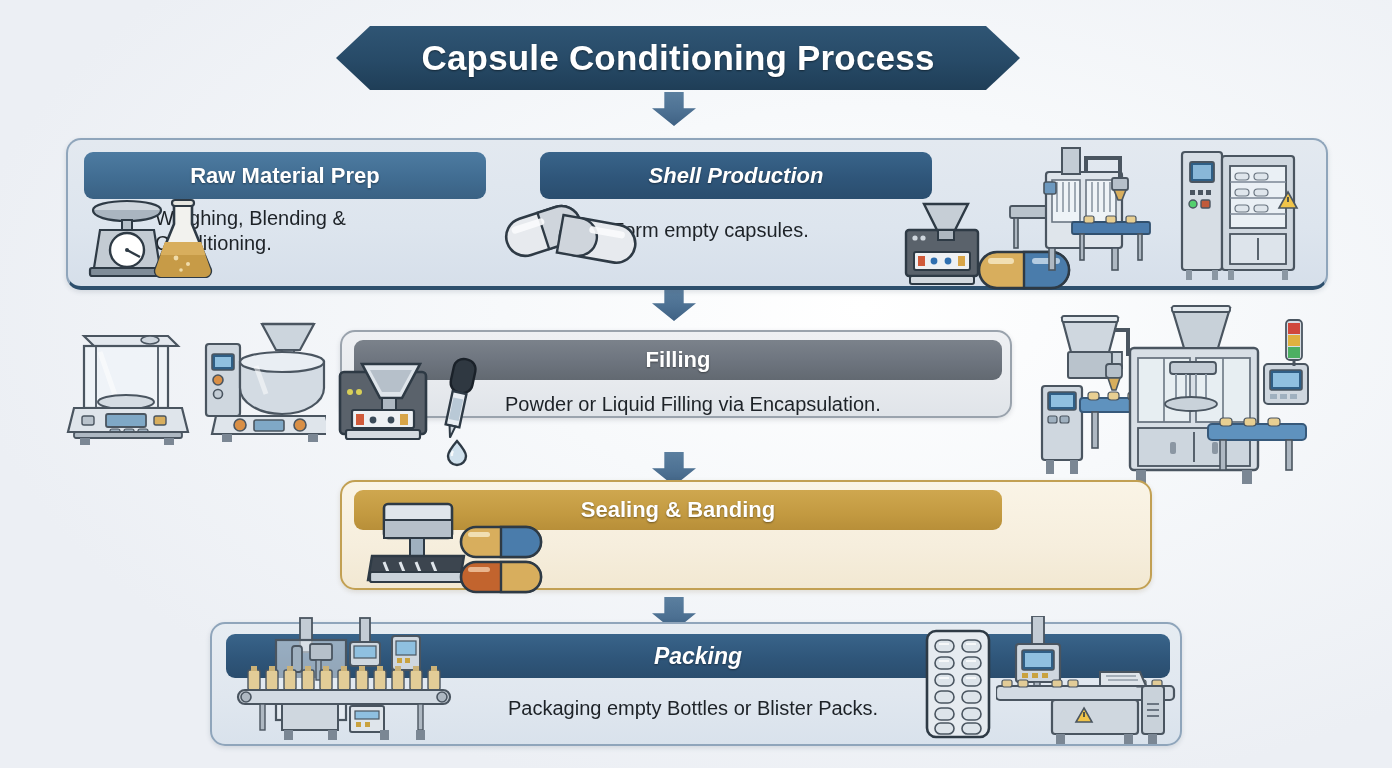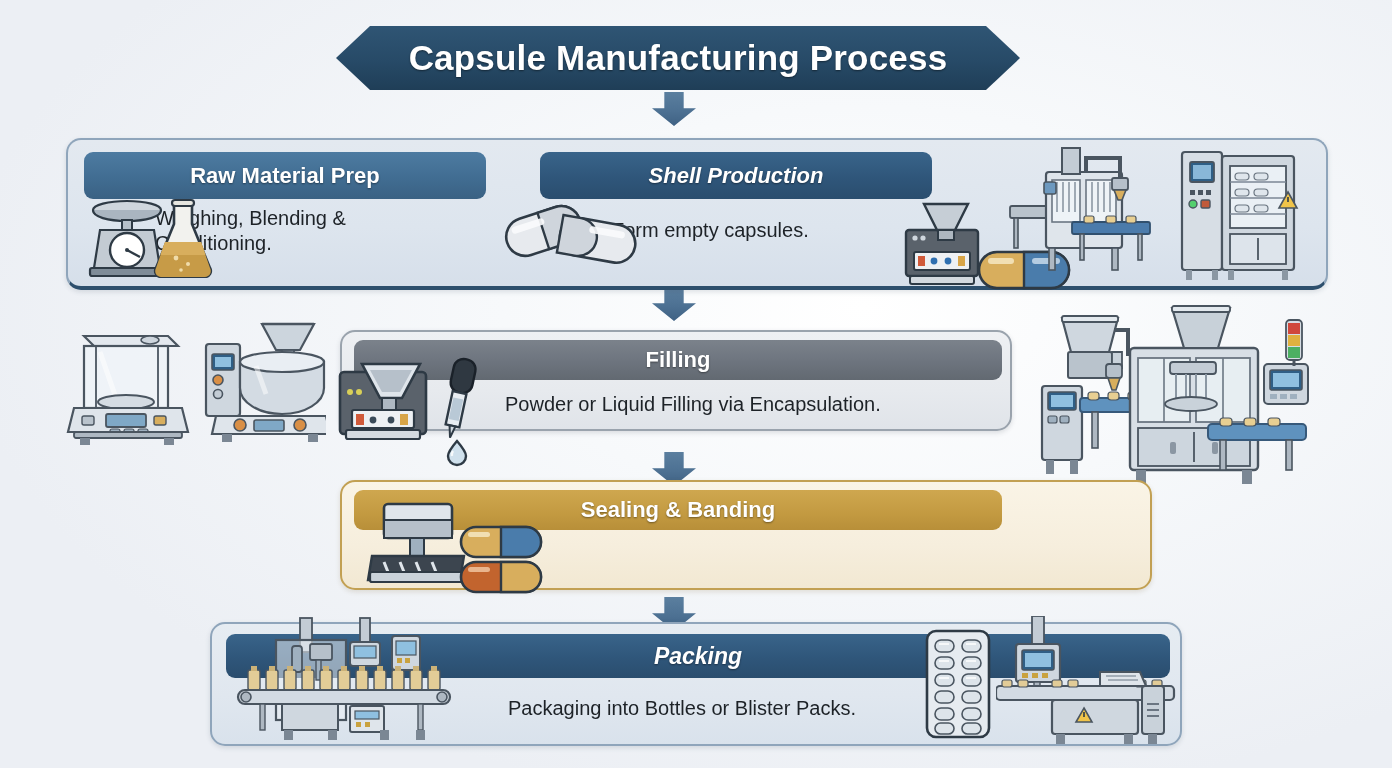--- a/index.html
+++ b/index.html
@@ -67,21 +67,21 @@
   .b1b{left:612px;top:218px;width:300px;}
 
   
   .chev{position:absolute;left:443px;top:192px;width:26px;height:82px;
     background:linear-gradient(90deg,#b9c6d4,#9fb0c2);
     clip-path:polygon(0 0,100% 50%,0 100%,0 85%,72% 50%,0 15%);opacity:.85;}
   .chev2{left:884px;}
 
   
   .row2{
-    left:340px;top:330px;width:672px;height:101px;
+    left:340px;top:330px;width:672px;height:88px;
     background:linear-gradient(180deg,#eef0f3 0%,#e7eaee 60%,#e0e4e9 100%);
     border:2px solid #9aa3ad;
     box-shadow:0 2px 5px rgba(60,70,80,.16);
     padding-left:48px;
   }
   .h2{left:12px;top:8px;width:648px;height:40px;font-size:22px;}
   .b2{left:505px;top:392px;width:470px;font-size:20px;}
 
   
   .row3{
@@ -108,21 +108,21 @@
   .ill svg{display:block;}
 
   .cap{position:absolute;}
 </style>
 </head>
 <body>
 
 <div class="stage">
 
   <div class="title-banner">
-    <span>Capsule Manufacturing Process</span>
+    <span>Capsule Conditioning Process</span>
   </div>
 
   <div class="arrow-down a1">
       <div class="sh"></div>
     </div>
   <div class="arrow-down a2">
       <div class="sh"></div>
     </div>
   <div class="arrow-down a3">
       <div class="sh"></div>
@@ -474,21 +474,21 @@
       <path d="M43 38h25a15 15 0 0 1 0 30H43z" fill="#d8ae5d" stroke="#2e3a45" stroke-width="2.4"></path>
       <rect x="10" y="43" width="22" height="5" rx="2.5" fill="#f2c9a6" opacity=".8"></rect>
     </svg>
   </div>
 
   <div class="panel row4">
     <div class="hdr hdr-navy h4">
       <span>Packing</span>
     </div>
   </div>
-  <div class="body-txt b4">Packaging into Bottles or Blister Packs.</div>
+  <div class="body-txt b4">Packaging empty Bottles or Blister Packs.</div>
 
   <div class="ill" style="left:232px;top:616px;">
     <svg width="270" height="128" viewBox="0 0 270 128">
       <rect x="68" y="2" width="12" height="34" fill="#c3ccd5" stroke="#4a5560" stroke-width="1.8"></rect>
       <rect x="128" y="2" width="10" height="28" fill="#c3ccd5" stroke="#4a5560" stroke-width="1.8"></rect>
       <rect x="44" y="24" width="70" height="80" fill="#eaeff4" fill-opacity=".55" stroke="#4a5560" stroke-width="2.2"></rect>
       <rect x="60" y="30" width="10" height="26" rx="3" fill="#9fb0bf" stroke="#4a5560" stroke-width="1.8"></rect>
       <rect x="78" y="28" width="22" height="16" rx="2" fill="#b6c0ca" stroke="#4a5560" stroke-width="1.8"></rect>
       <rect x="84" y="44" width="5" height="20" fill="#9fb0bf" stroke="#4a5560" stroke-width="1.4"></rect>
       <rect x="118" y="26" width="30" height="24" rx="3" fill="#cfd7df" stroke="#4a5560" stroke-width="2"></rect>

